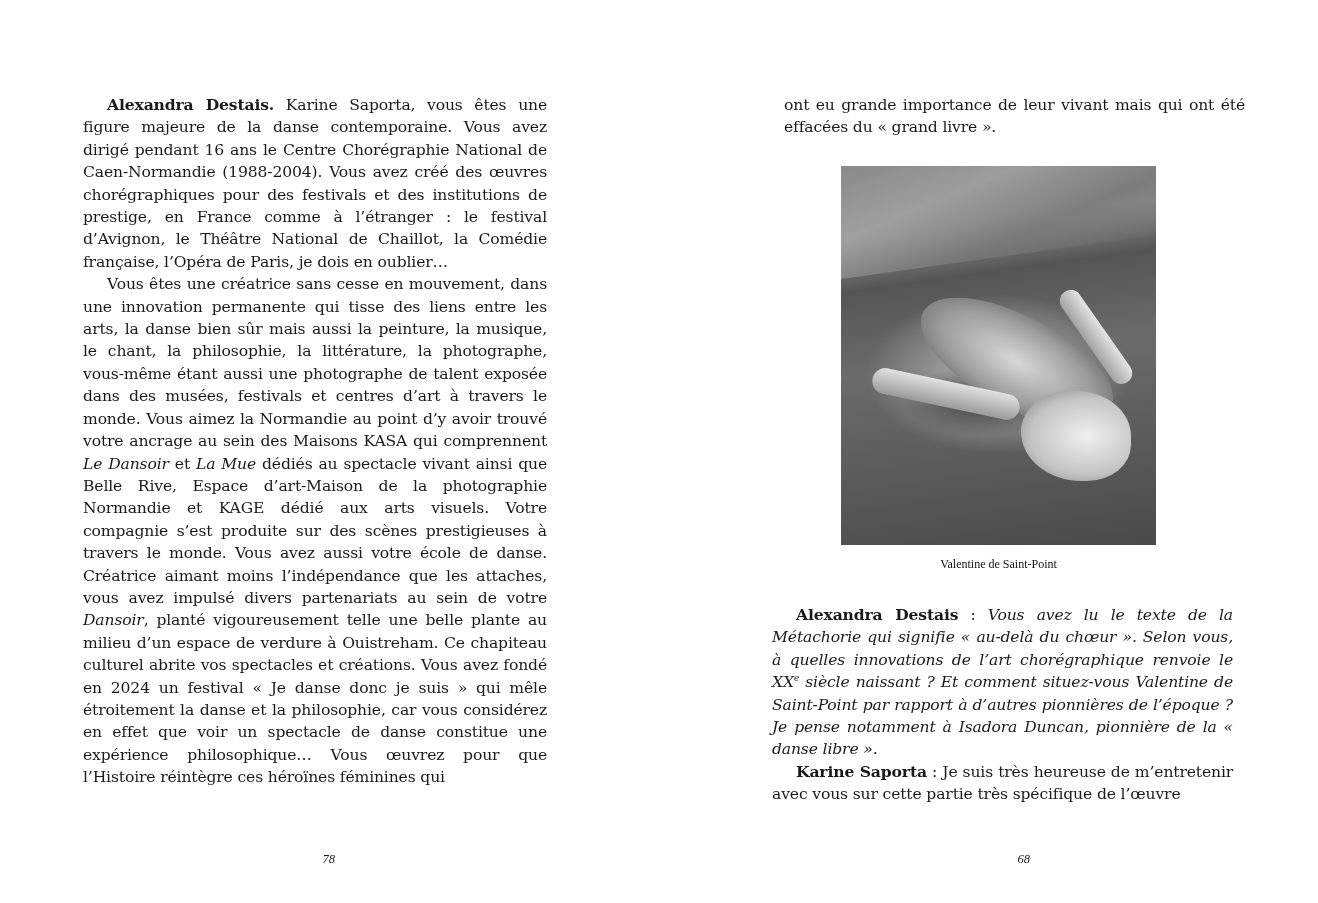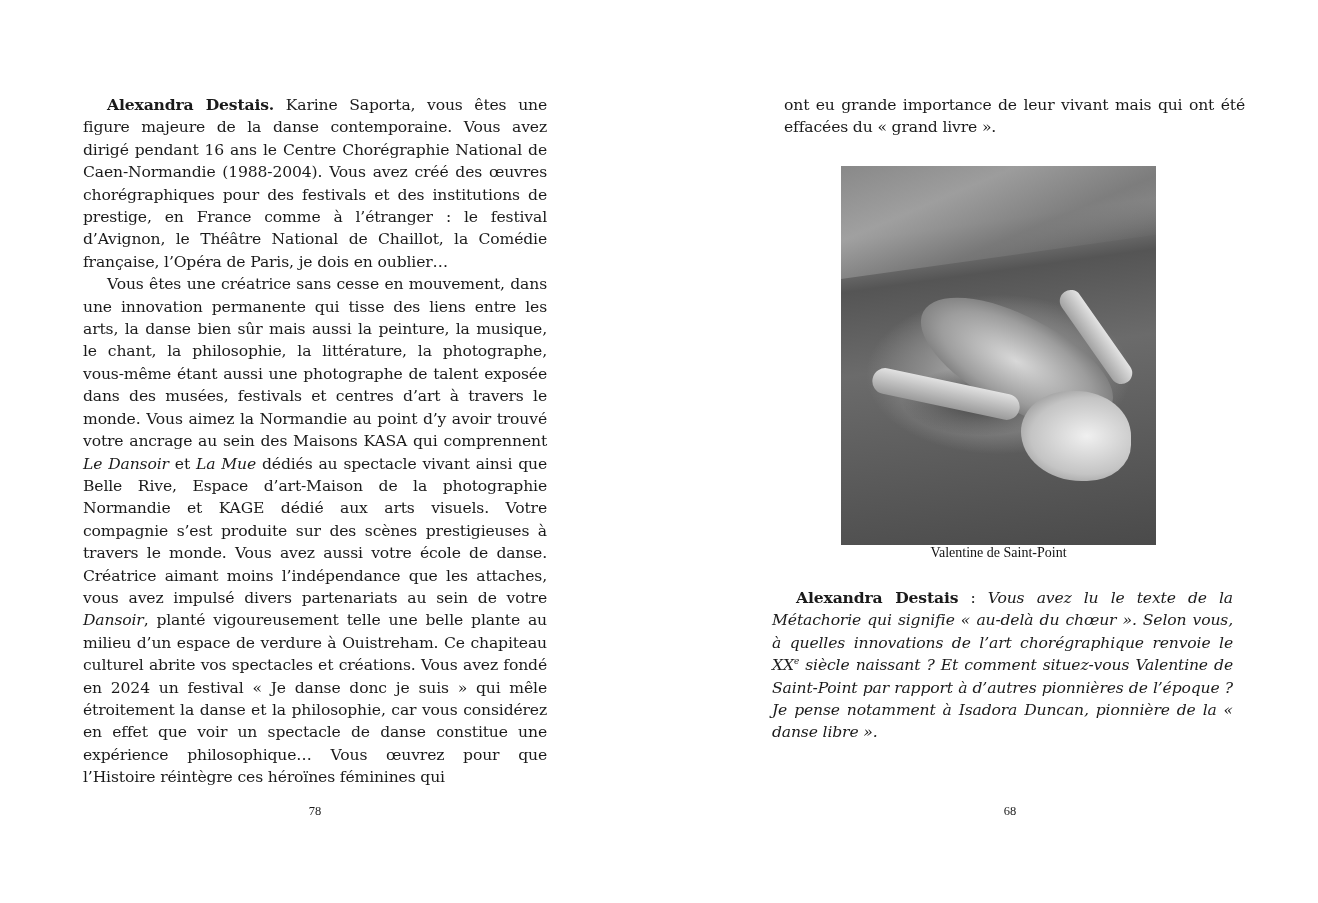--- a/index.html
+++ b/index.html
@@ -9,21 +9,21 @@
   }
   .page { position: absolute; top: 0; height: 903px; }
   .page-left { left: 0; width: 659px; }
   .page-right { left: 659px; width: 659px; }
   .text-block {
     position: absolute; font-size: 15.6px; line-height: 22.4px; text-align: justify;
     letter-spacing: -0.15px;
   }
   .left-block { left: 83px; top: 94px; width: 464px; }
   .right-top { left: 125px; top: 94px; width: 461px; }
-  .right-bottom { left: 113px; top: 587px; width: 461px; }
+  .right-bottom { left: 113px; top: 604px; width: 461px; }
   p { margin: 0; text-indent: 24px; }
   p.noindent { text-indent: 0; }
   .spk { font-weight: bold; }
   em { }
   sup { font-size: 9px; line-height: 0; }
   .figure { position: absolute; left: 182px; top: 166px; width: 315px; }
   .photo {
     width: 315px; height: 379px; position: relative; overflow: hidden;
     background: radial-gradient(ellipse 60% 30% at 50% 55%, #bdbdbd 0%, #8a8a8a 40%, transparent 70%),
                 linear-gradient(172deg, #6e6e6e 0%, #8f8f8f 18%, #555 30%, #6b6b6b 50%, #4a4a4a 100%);
@@ -49,26 +49,26 @@
   .photo .veil {
     position: absolute; left: 180px; top: 225px; width: 110px; height: 90px;
     background: radial-gradient(ellipse at 60% 50%, #f0f0f0 0%, #c4c4c4 60%, #7d7d7d 100%);
     border-radius: 45% 50% 40% 55%;
   }
   .photo .shadow {
     position: absolute; left: 60px; top: 200px; width: 160px; height: 70px;
     background: radial-gradient(ellipse, rgba(20,20,20,.7), transparent 70%);
   }
   .caption {
-    text-align: center; font-family: "Liberation Serif", serif; font-size: 14px;
-    margin-top: 0; color: #111;
+    text-align: center; font-family: "Liberation Serif", serif; font-size: 12px;
+    margin-top: 12px; color: #111;
   }
   .page-num {
-    position: absolute; top: 804px; font-family: "Liberation Serif", serif; font-size: 12.5px;
-    width: 40px; text-align: center;
+    position: absolute; top: 852px; font-family: "Liberation Serif", serif; font-size: 12.5px;
+    width: 40px; text-align: right; font-style: italic;
   }
   .page-left .page-num { left: 295px; }
   .page-right .page-num { left: 331px; }
 </style>
 </head>
 <body>
 
 <div class="page page-left">
   <div class="text-block left-block">
     <p><span class="spk">Alexandra Destais.</span><span> Karine Saporta, vous êtes une figure majeure de la danse contemporaine. Vous avez dirigé pendant 16 ans le Centre Chorégraphie National de Caen-Normandie (1988-2004). Vous avez créé des œuvres chorégraphiques pour des festivals et des institutions de prestige, en France comme à l’étranger : le festival d’Avignon, le Théâtre National de Chaillot, la Comédie française, l’Opéra de Paris, je dois en oublier…</span></p>
@@ -89,15 +89,16 @@
       <div class="body"></div>
       <div class="arm-l"></div>
       <div class="arm-r"></div>
       <div class="veil"></div>
     </div>
     <div class="caption">Valentine de Saint-Point</div>
   </div>
 
   <div class="text-block right-bottom">
     <p><span class="spk">Alexandra Destais</span><span> : </span><em>Vous avez lu le texte de la Métachorie qui signifie « au-delà du chœur ». Selon vous, à quelles innovations de l’art chorégraphique renvoie le XX</em><sup><em>e</em></sup><em> siècle naissant ? Et comment situez-vous Valentine de Saint-Point par rapport à d’autres pionnières de l’époque ? Je pense notamment à Isadora Duncan, pionnière de la « danse libre ».</em></p>
+    <p><span class="spk">Karine Saporta</span><span> : </span><span>Je suis très heureuse de m’entretenir avec vous sur cette partie très spécifique de l’œuvre</span></p>
   </div>
   <div class="page-num">68</div>
 </div>
 
 </body></html>

